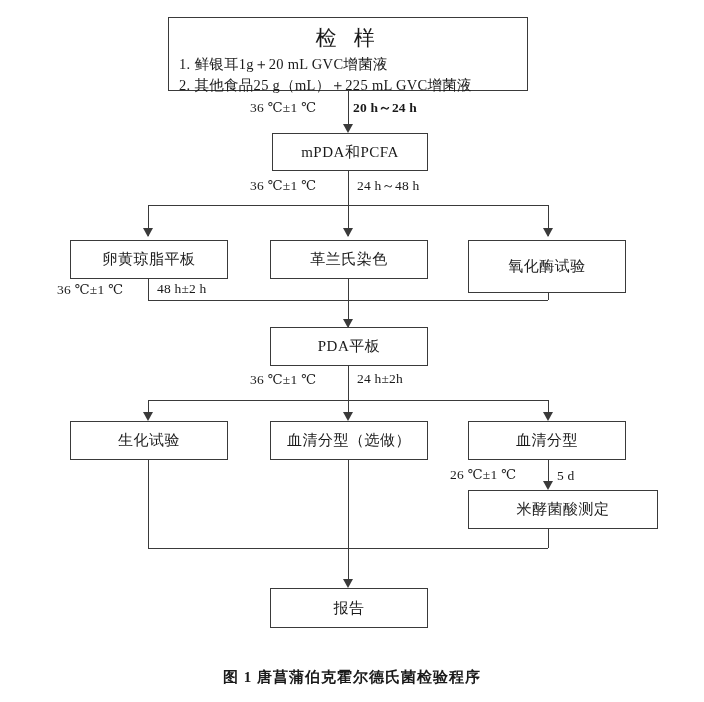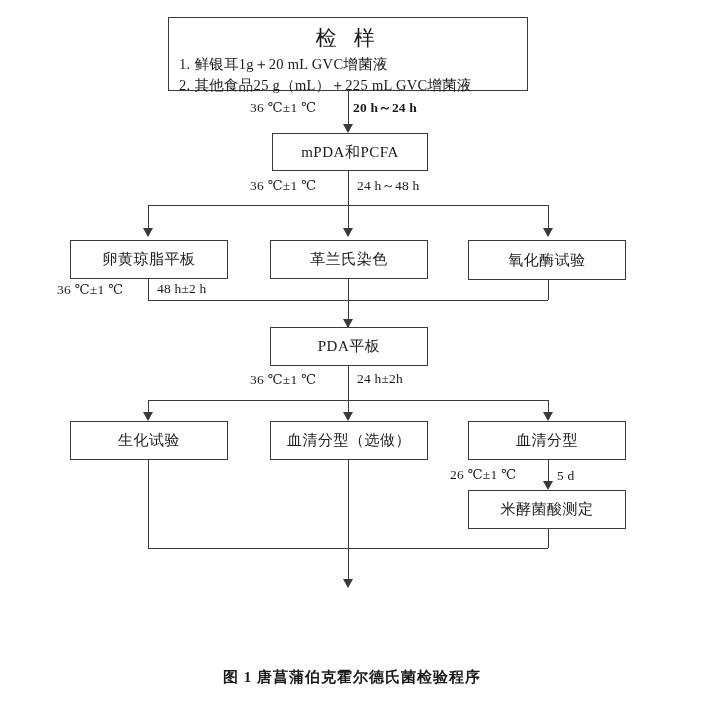--- a/index.html
+++ b/index.html
@@ -124,21 +124,21 @@
   <div class="hline" style="left:148px; top:205px; width:400px;"></div>
   <div class="vline" style="left:148px; top:205px; height:31px;"></div>
   <div class="vline" style="left:348px; top:205px; height:31px;"></div>
   <div class="vline" style="left:548px; top:205px; height:31px;"></div>
   <div class="arrowhead" style="left:143px; top:228px;"></div>
   <div class="arrowhead" style="left:343px; top:228px;"></div>
   <div class="arrowhead" style="left:543px; top:228px;"></div>
 
   <div class="box" style="left:70px; top:240px; width:158px; height:39px;">卵黄琼脂平板</div>
   <div class="box" style="left:270px; top:240px; width:158px; height:39px;">革兰氏染色</div>
-  <div class="box" style="left:468px; top:240px; width:158px; height:40px;">氧化酶试验</div>
+  <div class="box" style="left:468px; top:240px; width:158px; height:53px;">氧化酶试验</div>
 
   <div class="vline" style="left:148px; top:279px; height:21px;"></div>
   <div class="vline" style="left:348px; top:279px; height:21px;"></div>
   <div class="vline" style="left:548px; top:279px; height:21px;"></div>
   <div class="hline" style="left:148px; top:300px; width:400px;"></div>
   <div class="ann plain" style="left:55px; top:281px;">36 ℃±1 ℃</div>
   <div class="ann right-of-line" style="left:155px; top:281px; font-weight:normal;">48 h±2 h</div>
 
   <div class="vline" style="left:348px; top:300px; height:27px;"></div>
   <div class="arrowhead" style="left:343px; top:319px;"></div>
@@ -159,25 +159,26 @@
 
   <div class="box" style="left:70px; top:421px; width:158px; height:39px;">生化试验</div>
   <div class="box" style="left:270px; top:421px; width:158px; height:39px;">血清分型（选做）</div>
   <div class="box" style="left:468px; top:421px; width:158px; height:39px;">血清分型</div>
 
   <div class="vline" style="left:548px; top:460px; height:28px;"></div>
   <div class="arrowhead" style="left:543px; top:481px;"></div>
   <div class="ann plain" style="left:448px; top:466px;">26 ℃±1 ℃</div>
   <div class="ann right-of-line" style="left:555px; top:468px;">5 d</div>
 
-  <div class="box" style="left:468px; top:490px; width:158px; height:39px;text-align:center;">米酵菌酸测定</div>
+  <div class="box" style="left:468px; top:490px; width:190px; height:39px;text-align:center;">米酵菌酸测定</div>
 
   <div class="vline" style="left:148px; top:460px; height:88px;"></div>
   <div class="vline" style="left:348px; top:460px; height:88px;"></div>
   <div class="vline" style="left:548px; top:529px; height:19px;"></div>
   <div class="hline" style="left:148px; top:548px; width:400px;"></div>
   <div class="vline" style="left:348px; top:548px; height:38px;"></div>
   <div class="arrowhead" style="left:343px; top:579px;"></div>
 
+  <div class="box" style="left:270px; top:588px; width:158px; height:40px;">报告</div>
 
   <div class="caption" style="top:668px;">图 1  唐菖蒲伯克霍尔德氏菌检验程序</div>
 
 </div>
 
 </body></html>

